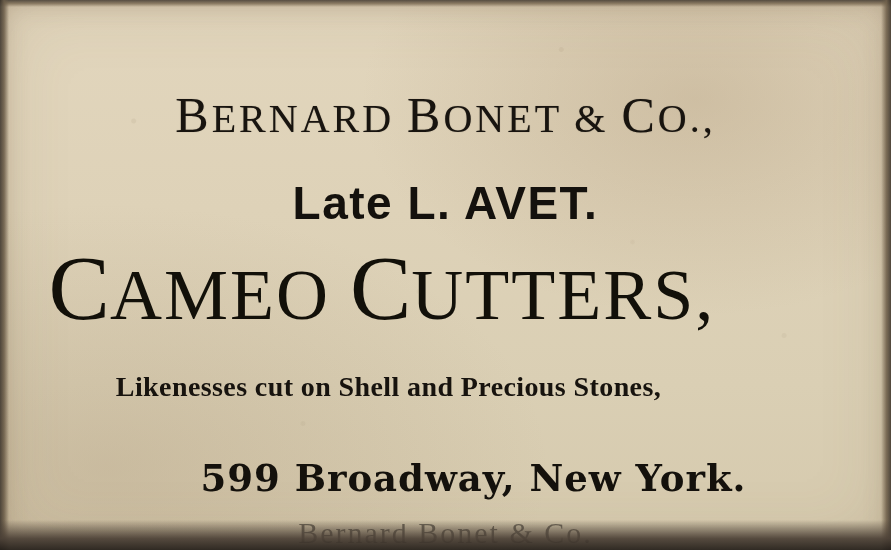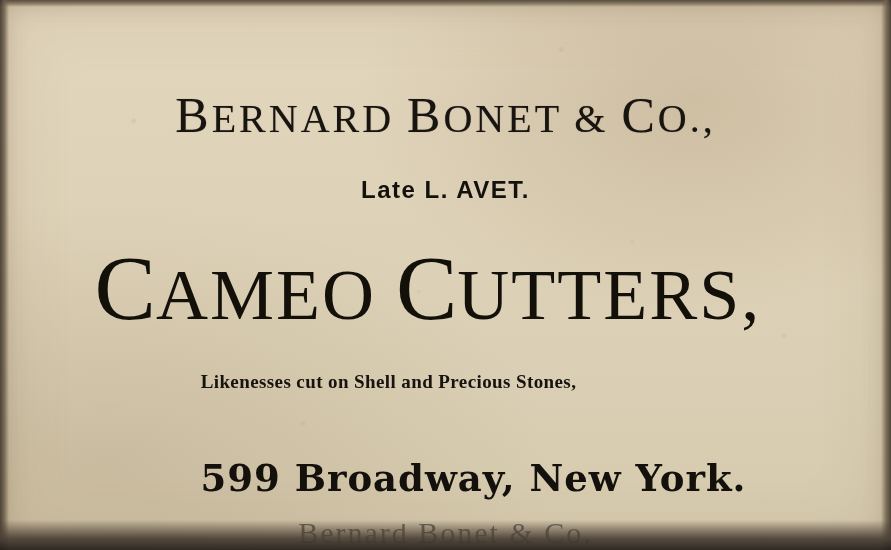--- a/index.html
+++ b/index.html
@@ -108,51 +108,50 @@
     font-size: 50px;
   }
 
   .line2 {
     position: absolute;
     top: 160px;
     left: 0;
     width: 891px;
     font-family: "Liberation Sans", sans-serif;
     font-weight: bold;
-    font-size: 24px;
+    font-size: 46px;
     letter-spacing: 1.5px;
     color: #14110d;
   }
 
   .line3 {
     position: absolute;
     top: 232px;
     left: 0;
     width: 764px;
     font-family: "Liberation Serif", serif;
     font-size: 72px;
     line-height: 80px;
     letter-spacing: 2px;
     color: #121009;
     font-weight: 400;
-    padding-left: 46px;
   }
   .line3 .bigcap {
     font-size: 92px;
     letter-spacing: 0px;
   }
 
   .line4 {
     position: absolute;
     top: 355px;
     left: 0;
     width: 777px;
     font-family: "Liberation Serif", serif;
     font-weight: bold;
-    font-size: 19px;
+    font-size: 28px;
     letter-spacing: 0.4px;
     color: #17130e;
   }
 
   .line5 {
     position: absolute;
     top: 440px;
     left: 0;
     width: 891px;
     font-family: "DejaVu Serif", serif;

